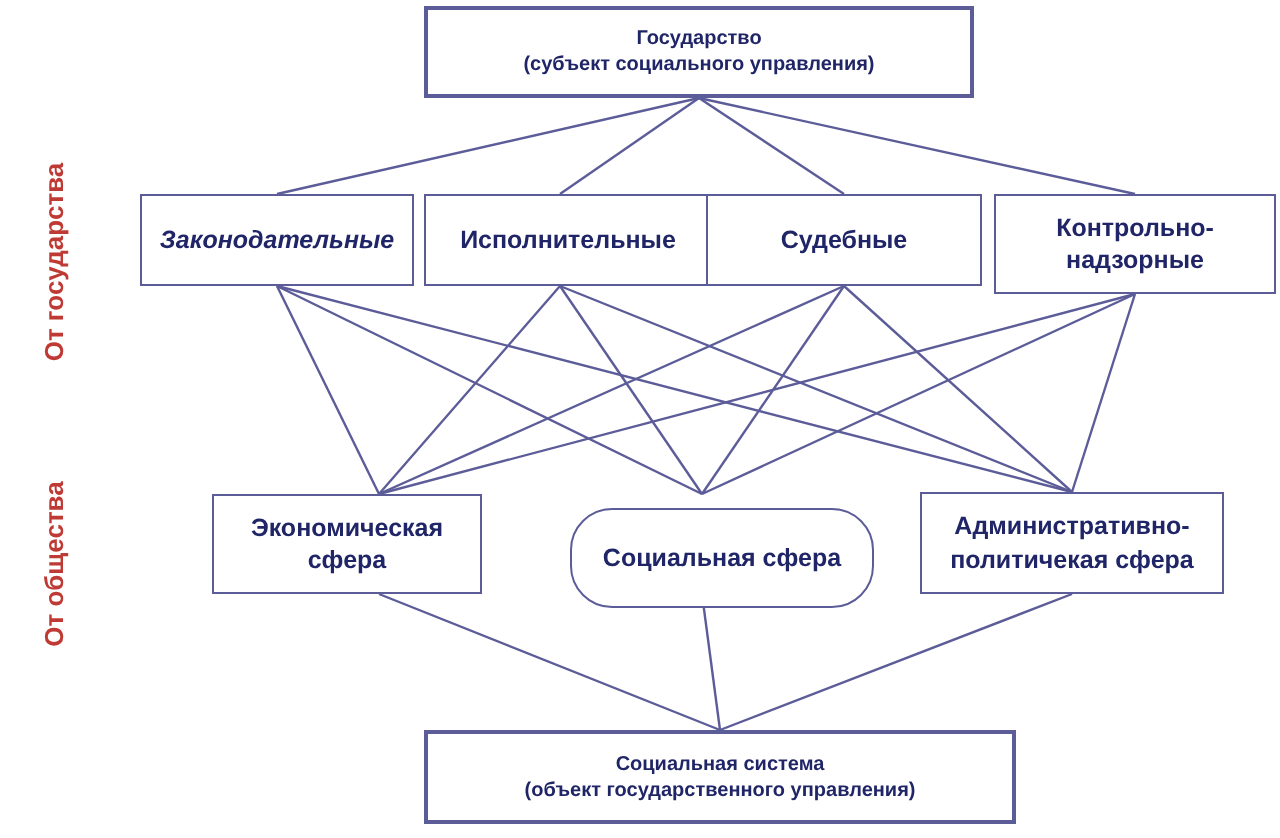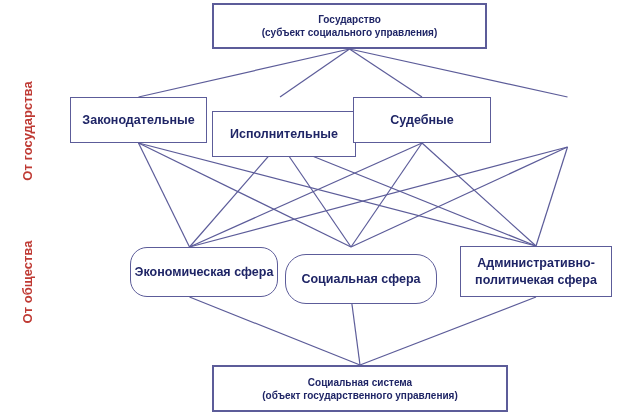--- a/index.html
+++ b/index.html
@@ -98,31 +98,34 @@
       <line x1="351" y1="297" x2="360" y2="365" stroke="currentColor" stroke-width="1.2"></line>
       <line x1="536" y1="297" x2="360" y2="365" stroke="currentColor" stroke-width="1.2"></line>
     </svg>
 
   <div class="node major" style="left: 212px; top: 3px; width: 275px; height: 46px;">
     <span>Государство</span>
     <span>(субъект социального управления)</span>
   </div>
 
 
-  <div class="node" style="left: 70px; top: 97px; width: 137px; height: 46px;">
+  <div class="node" style="left: 70px; top: 97px; width: 137px; height: 46px; font-style: italic;">
     <span>Законодательные</span>
   </div>
-  <div class="node" style="left: 212px; top: 97px; width: 144px; height: 46px; margin-top: 14px;">
+  <div class="node" style="left: 212px; top: 97px; width: 144px; height: 46px;">
     <span>Исполнительные</span>
   </div>
   <div class="node" style="left: 353px; top: 97px; width: 138px; height: 46px;">
     <span>Судебные</span>
   </div>
+  <div class="node" style="left: 497px; top: 97px; width: 141px; height: 50px;">
+    <span>Контрольно-надзорные</span>
+  </div>
 
-  <div class="node" style="left: 130px; top: 247px; width: 148px; height: 50px; border-radius: 17px;">
+  <div class="node" style="left: 106px; top: 247px; width: 135px; height: 50px;">
     <span>Экономическая сфера</span>
   </div>
   <div class="node" style="left: 285px; top: 254px; width: 152px; height: 50px; border-radius: 21px;">
     <span>Социальная сфера</span>
   </div>
   <div class="node" style="left: 460px; top: 246px; width: 152px; height: 51px;">
     <span>Административно-политичекая сфера</span>
   </div>
 
   <div class="node major" style="left: 212px; top: 365px; width: 296px; height: 47px;">

